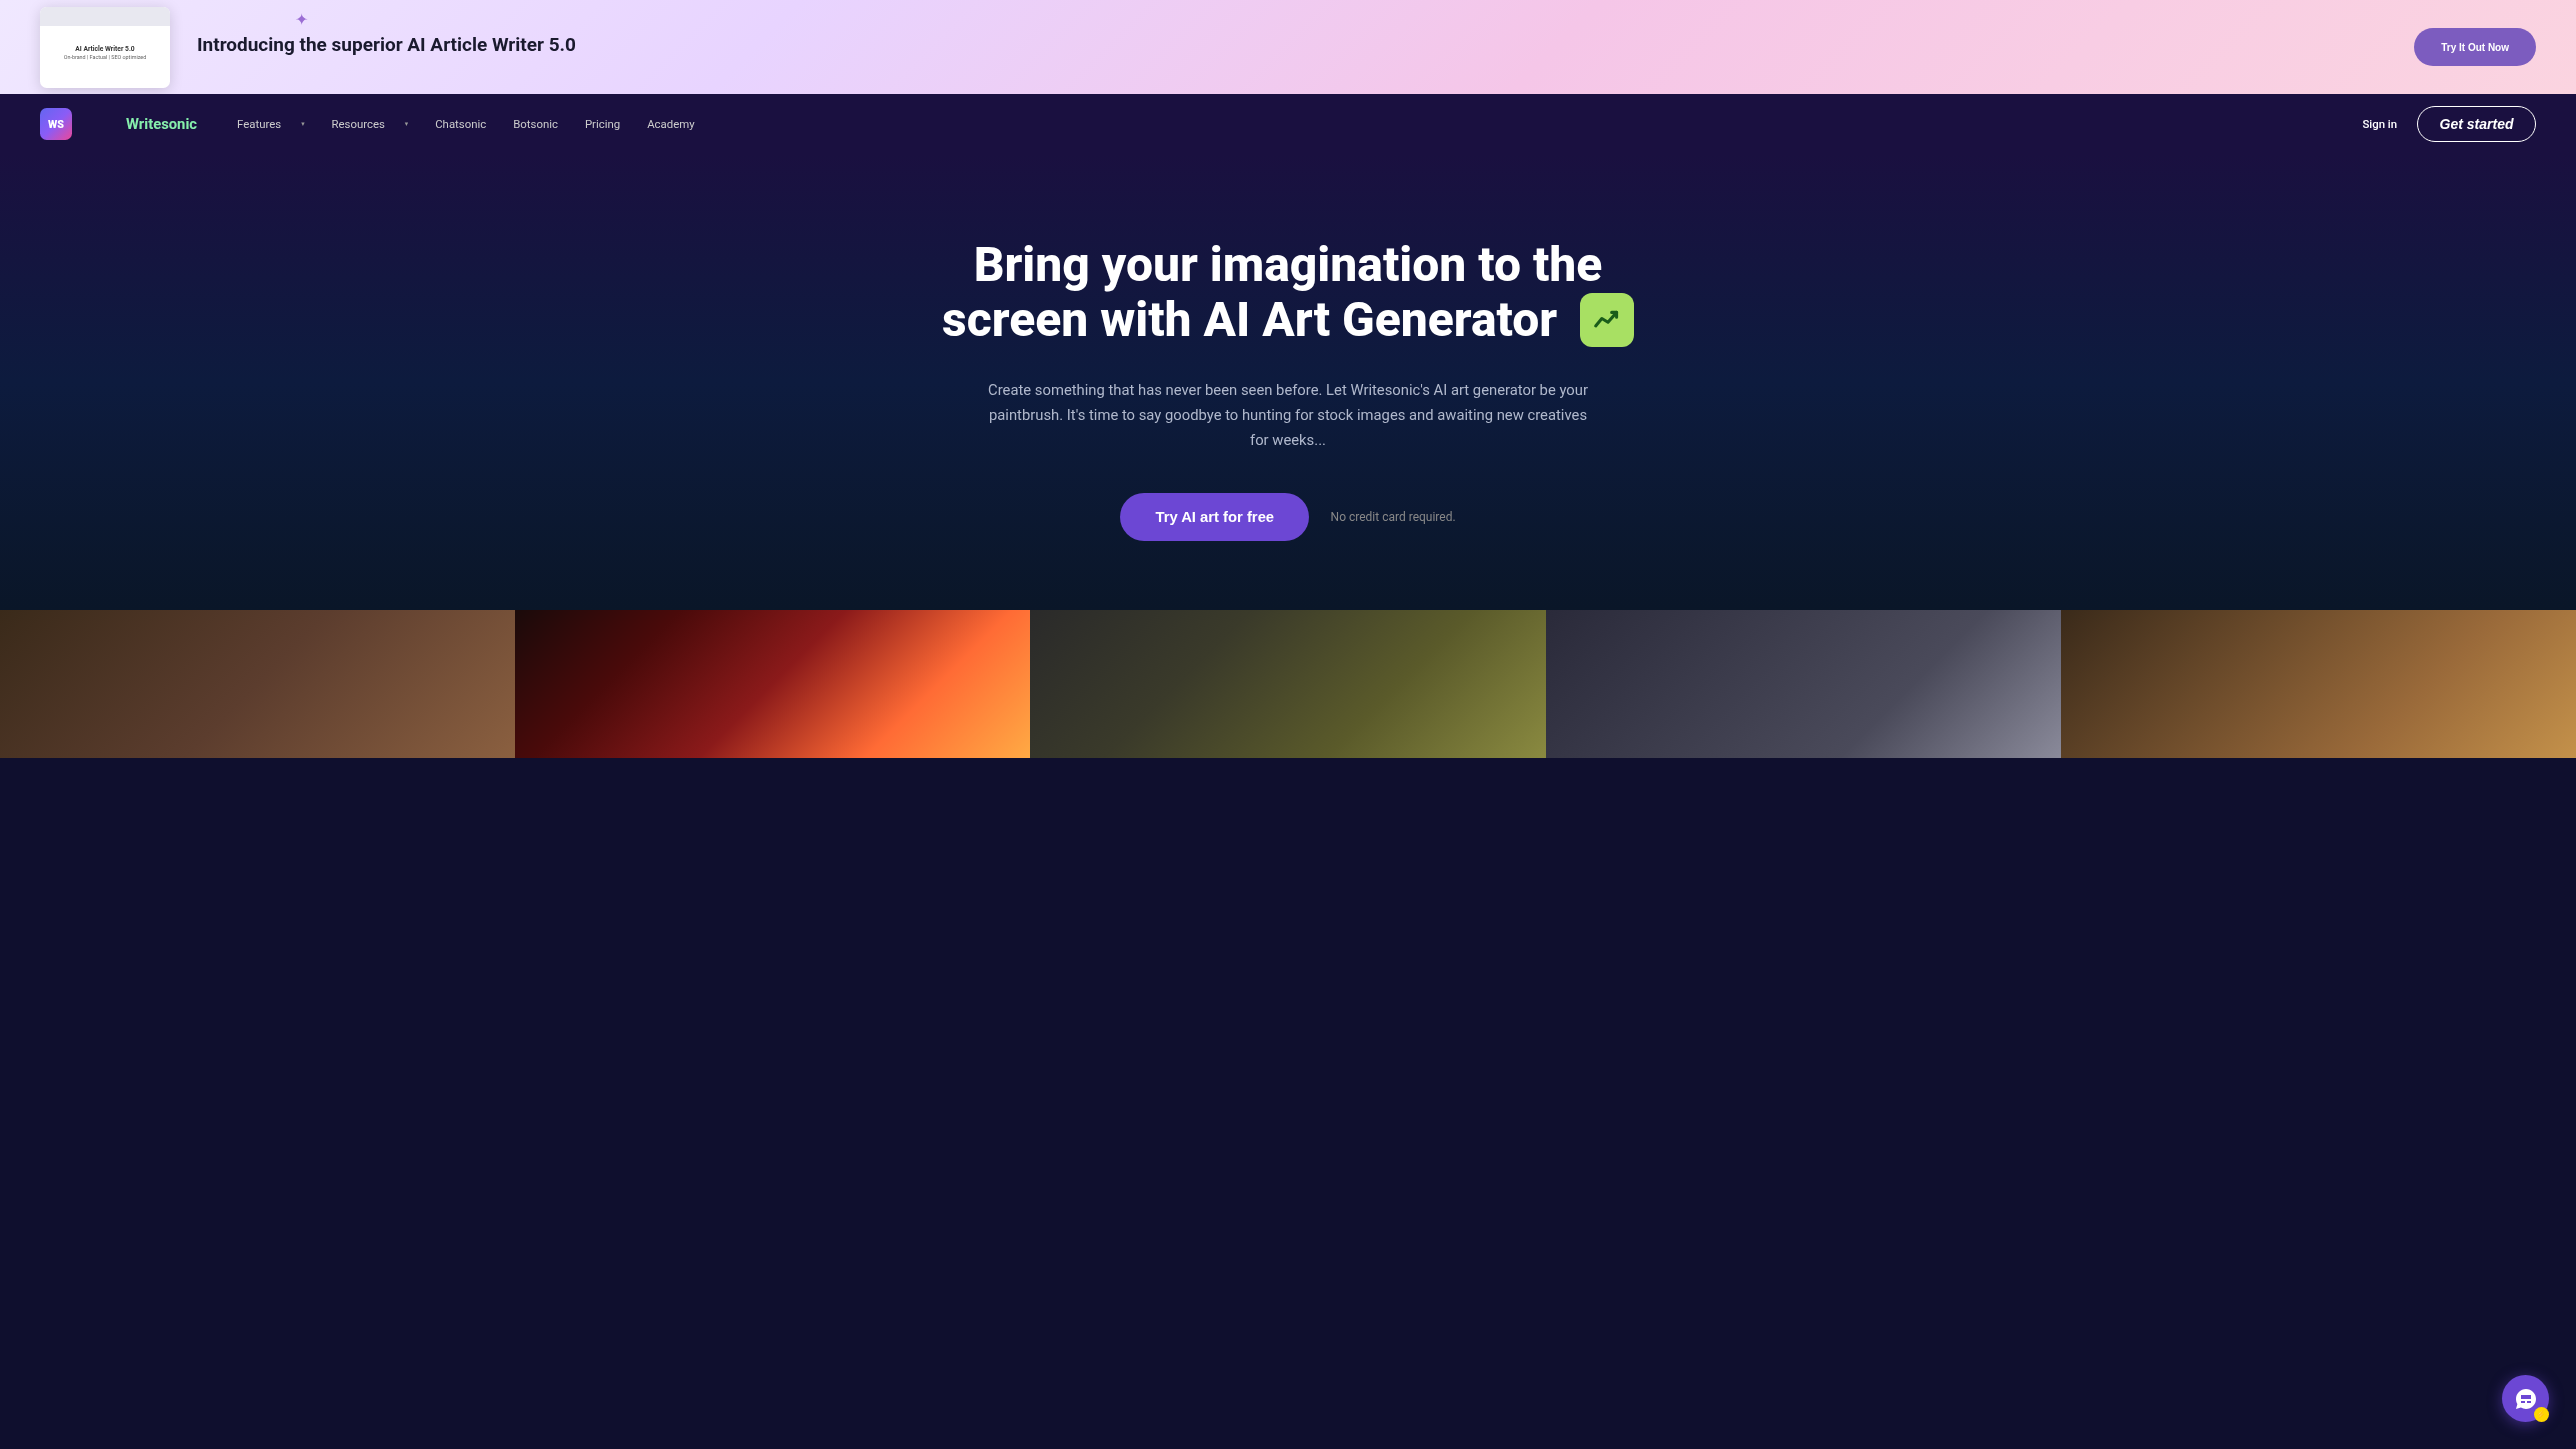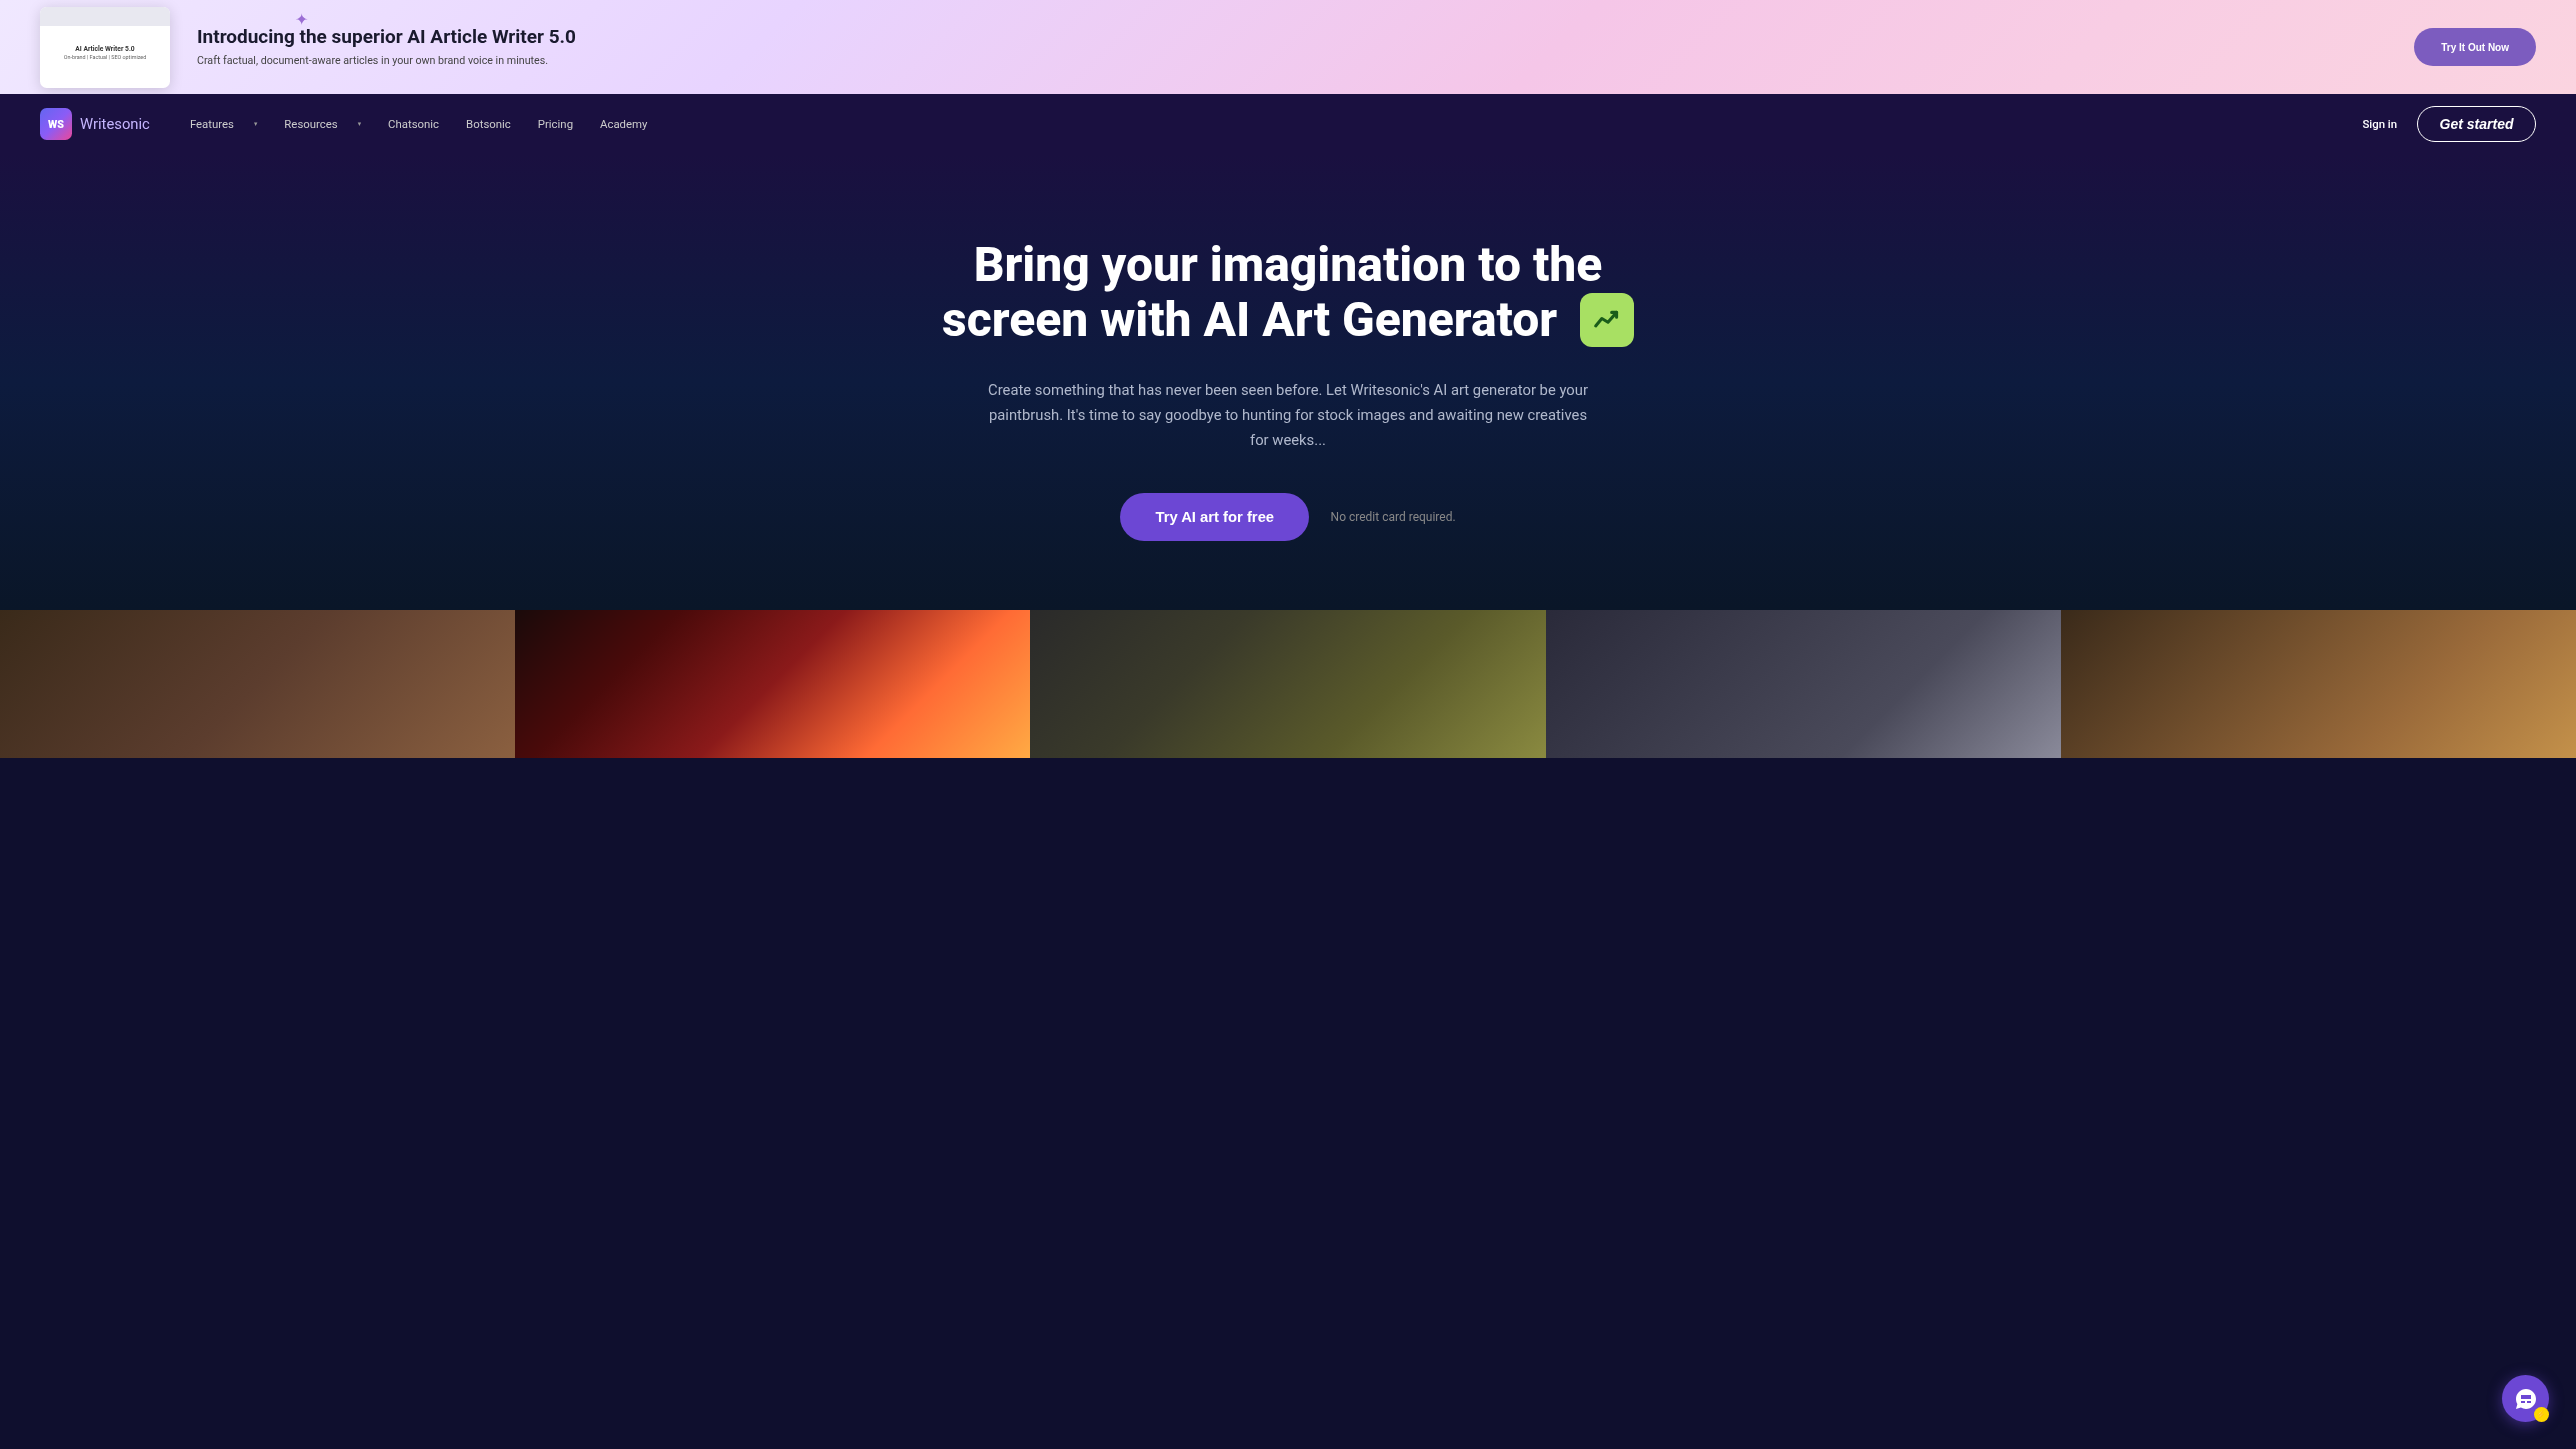--- a/index.html
+++ b/index.html
@@ -114,23 +114,24 @@
       border-radius: 6.7px;
       background: linear-gradient(135deg, #6366f1, #8b5cf6, #ec4899);
       display: flex;
       align-items: center;
       justify-content: center;
       color: white;
       font-weight: 900;
       font-size: 10.7px;
     }
     .logo-text {
-      color: #c4b5fd;
+      color: #86efac;
       font-size: 14.8px;
-      font-weight: 400;
+      font-weight: 700;
+      margin-left: 46px;
     }
     .nav-links {
       display: flex;
       align-items: center;
       gap: 27px;
       flex: 1;
     }
     .nav-item {
       color: #ccc;
       font-size: 11.4px;
@@ -292,21 +293,20 @@
 
   <div class="banner-product-img">
     <div class="banner-product-inner">
       <div class="title">AI Article Writer 5.0</div>
       <div class="subtitle">On-brand | Factual | SEO optimized</div>
     </div>
   </div>
 
   <div class="banner-text">
     <h2>Introducing the superior AI Article Writer 5.0</h2>
-    <p>Craft factual, document-aware articles in your own brand voice in minutes.</p>
   </div>
 
   <button class="banner-cta">Try It Out Now</button>
 </div>
 
 <nav class="navbar">
   <div class="logo">
     <div class="logo-icon">
       <span>WS</span>
     </div>

